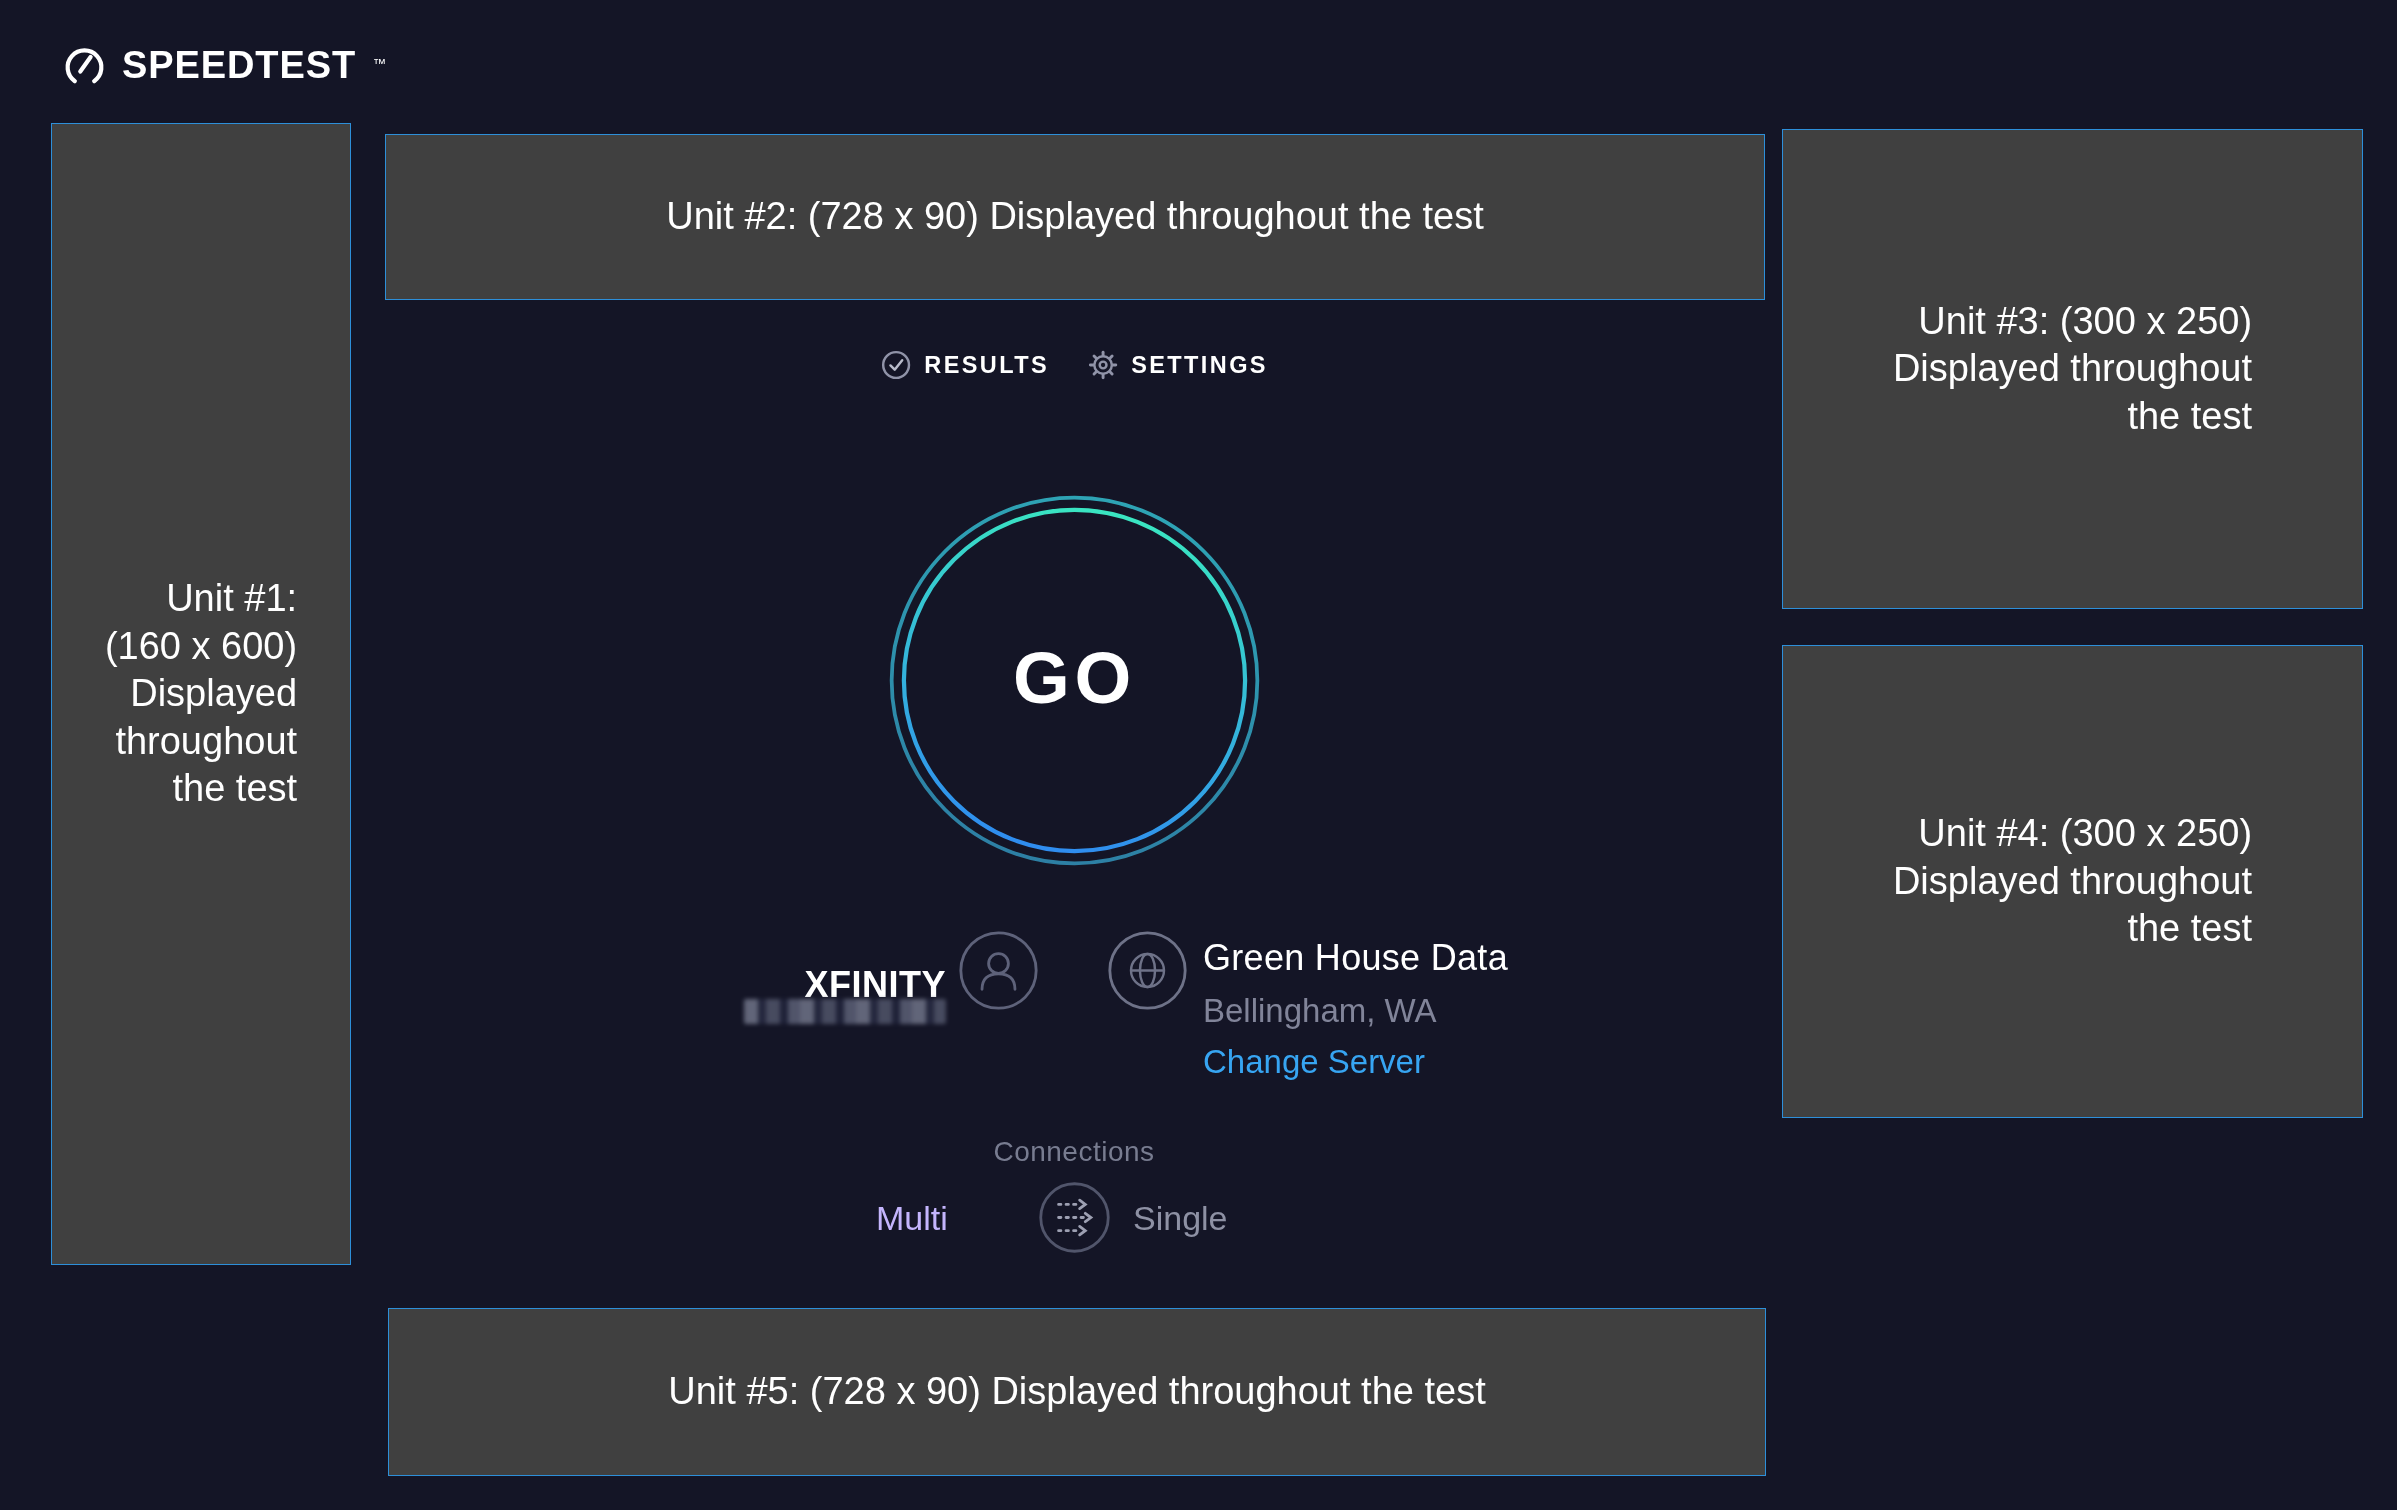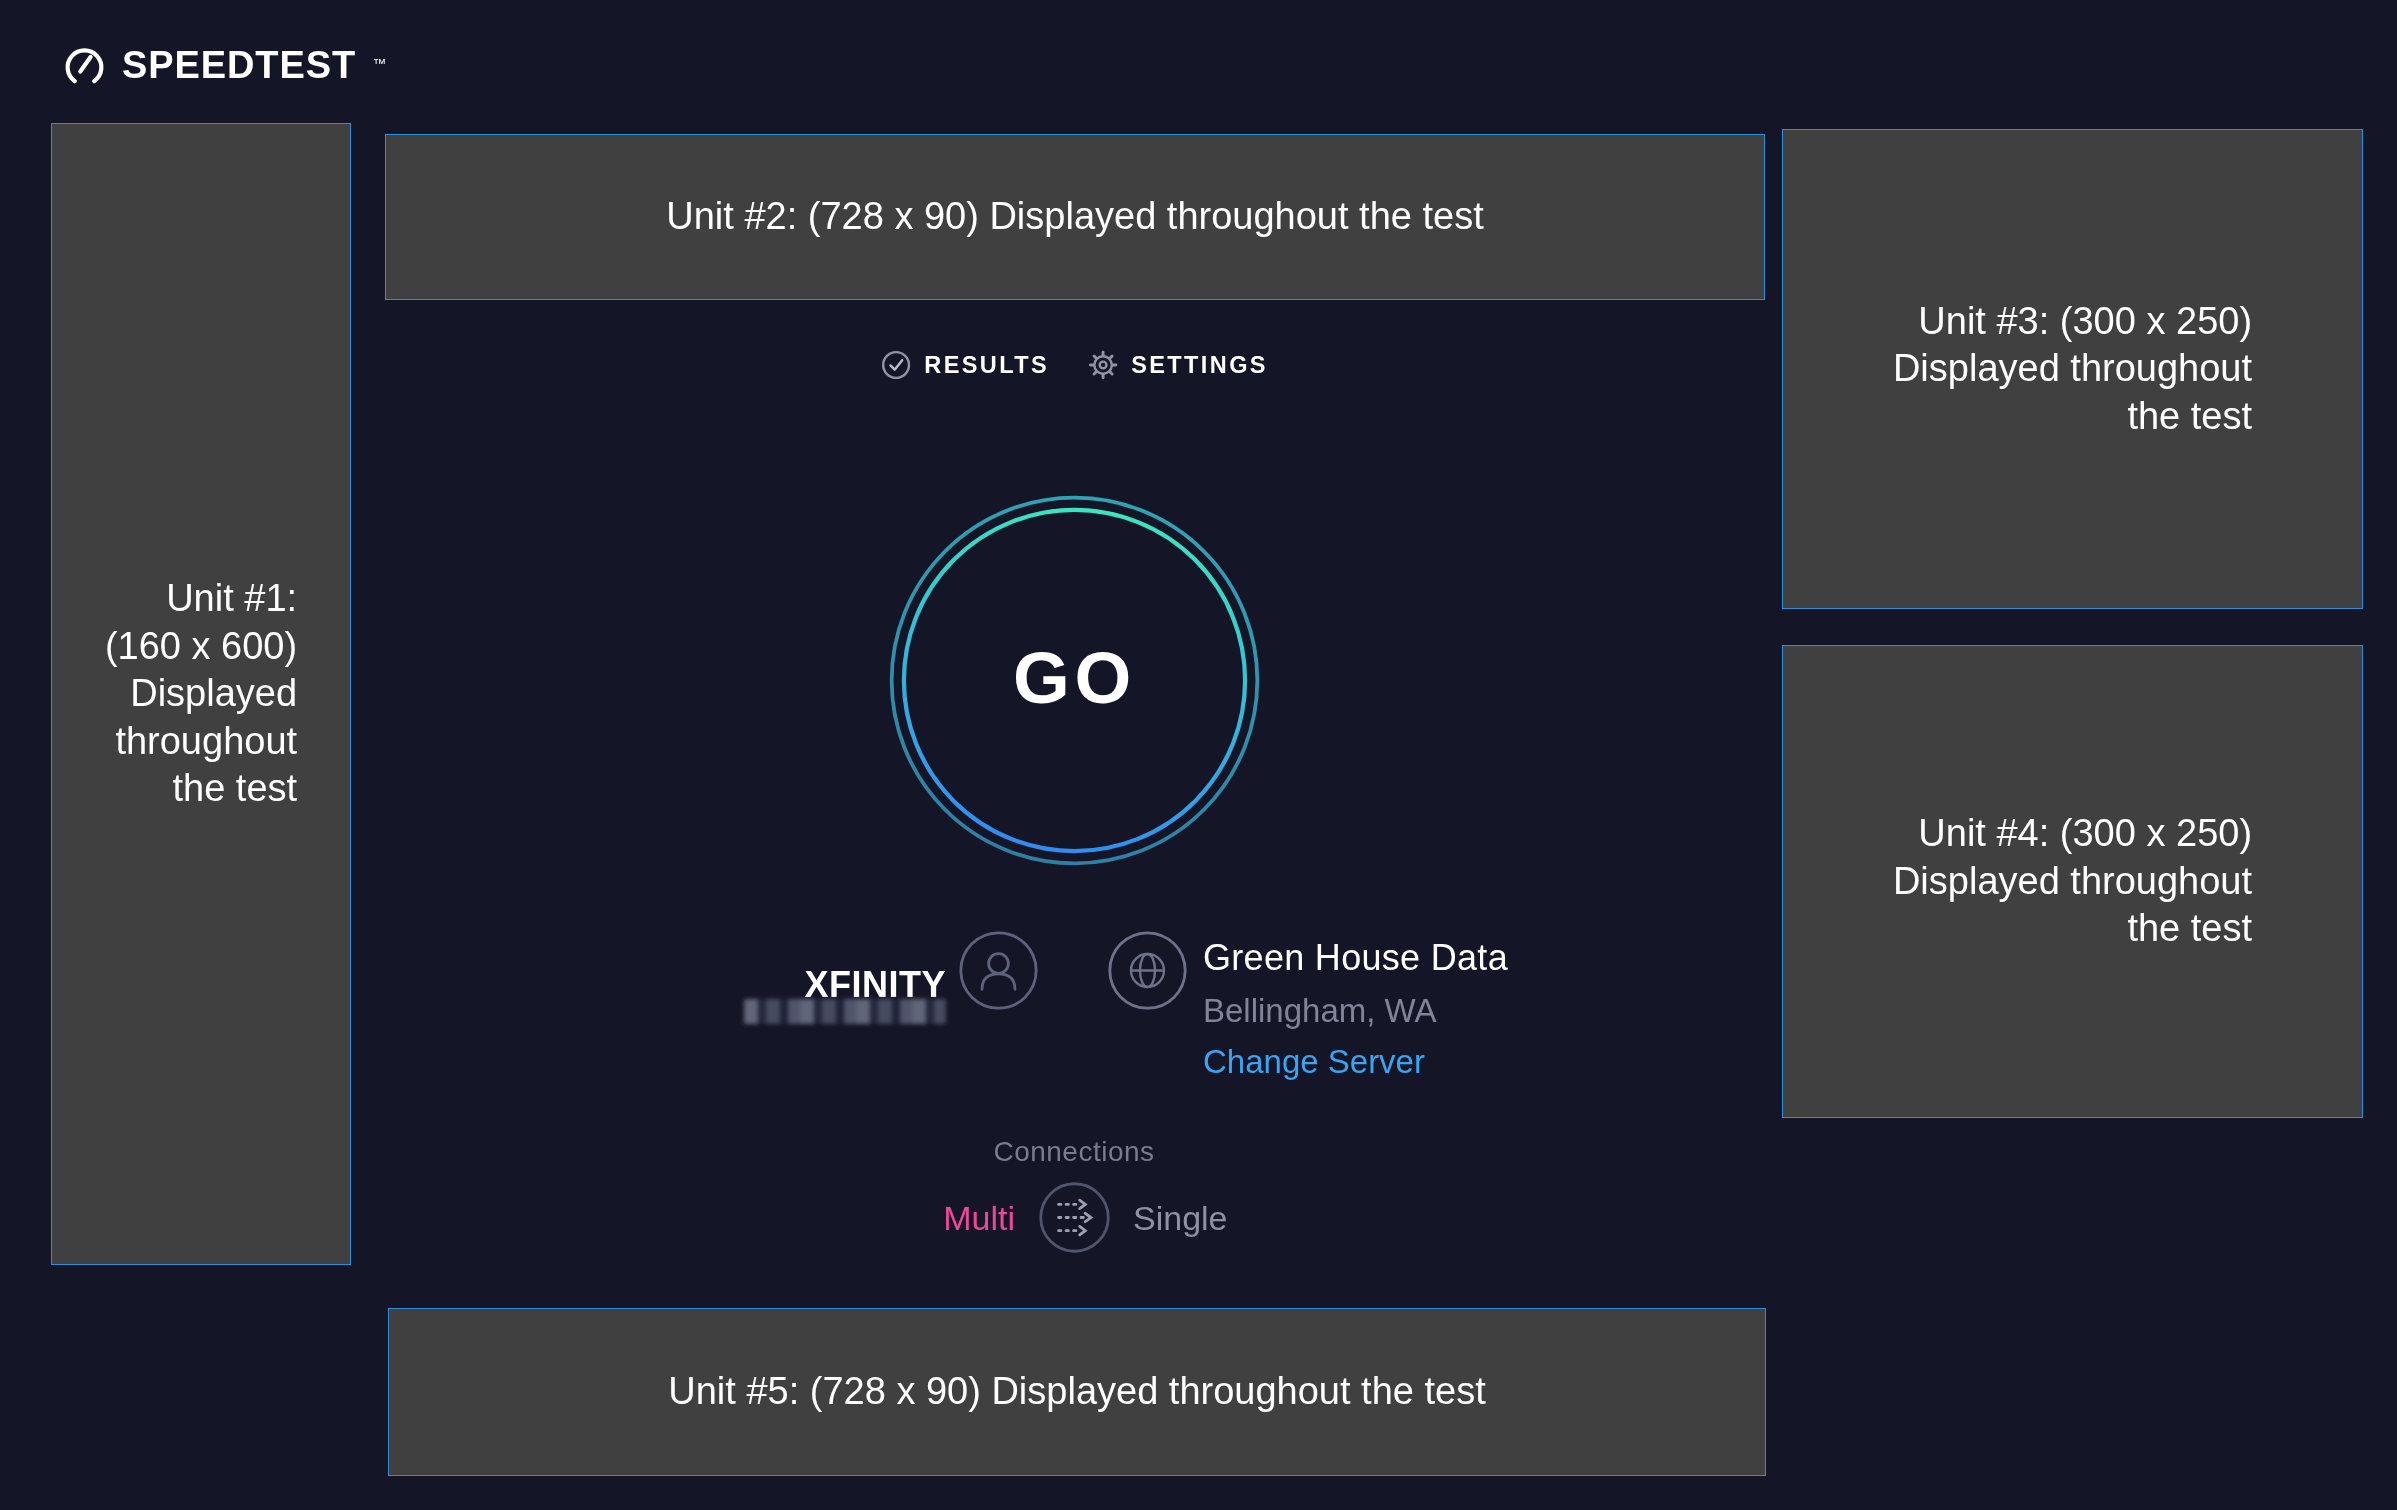--- a/index.html
+++ b/index.html
@@ -45,22 +45,22 @@
   .icon-person{left:958px;top:930px;}
   .icon-globe{left:1107px;top:930px;}
   .server-name{position:absolute;left:1203px;top:937px;color:#ffffff;
                font-size:36px;font-weight:400;letter-spacing:0.3px;}
   .server-loc{position:absolute;left:1203px;top:992px;color:#818499;font-size:33px;}
   .server-change{position:absolute;left:1203px;top:1043px;color:#37a5f2;
                  font-size:33px;cursor:pointer;}
   
   .conn-title{position:absolute;left:1074px;top:1152px;transform:translate(-50%,-50%);
               color:#787c90;font-size:28px;letter-spacing:0.5px;}
-  .conn-multi{position:absolute;left:876px;top:1199px;width:139px;text-align:right;
-              color:#ec4899;font-size:34px;cursor:pointer;}
+  .conn-multi{position:absolute;left:876px;top:1199px;width:139px;text-align:left;
+              color:#c4b5fd;font-size:34px;cursor:pointer;}
   .conn-toggle{position:absolute;left:1037px;top:1180px;width:75px;height:75px;cursor:pointer;}
   .conn-single{position:absolute;left:1133px;top:1199px;color:#8e91a4;
                font-size:34px;cursor:pointer;}
 </style>
 </head>
 <body>
 
 <div class="stage">
 
   <div class="header">

